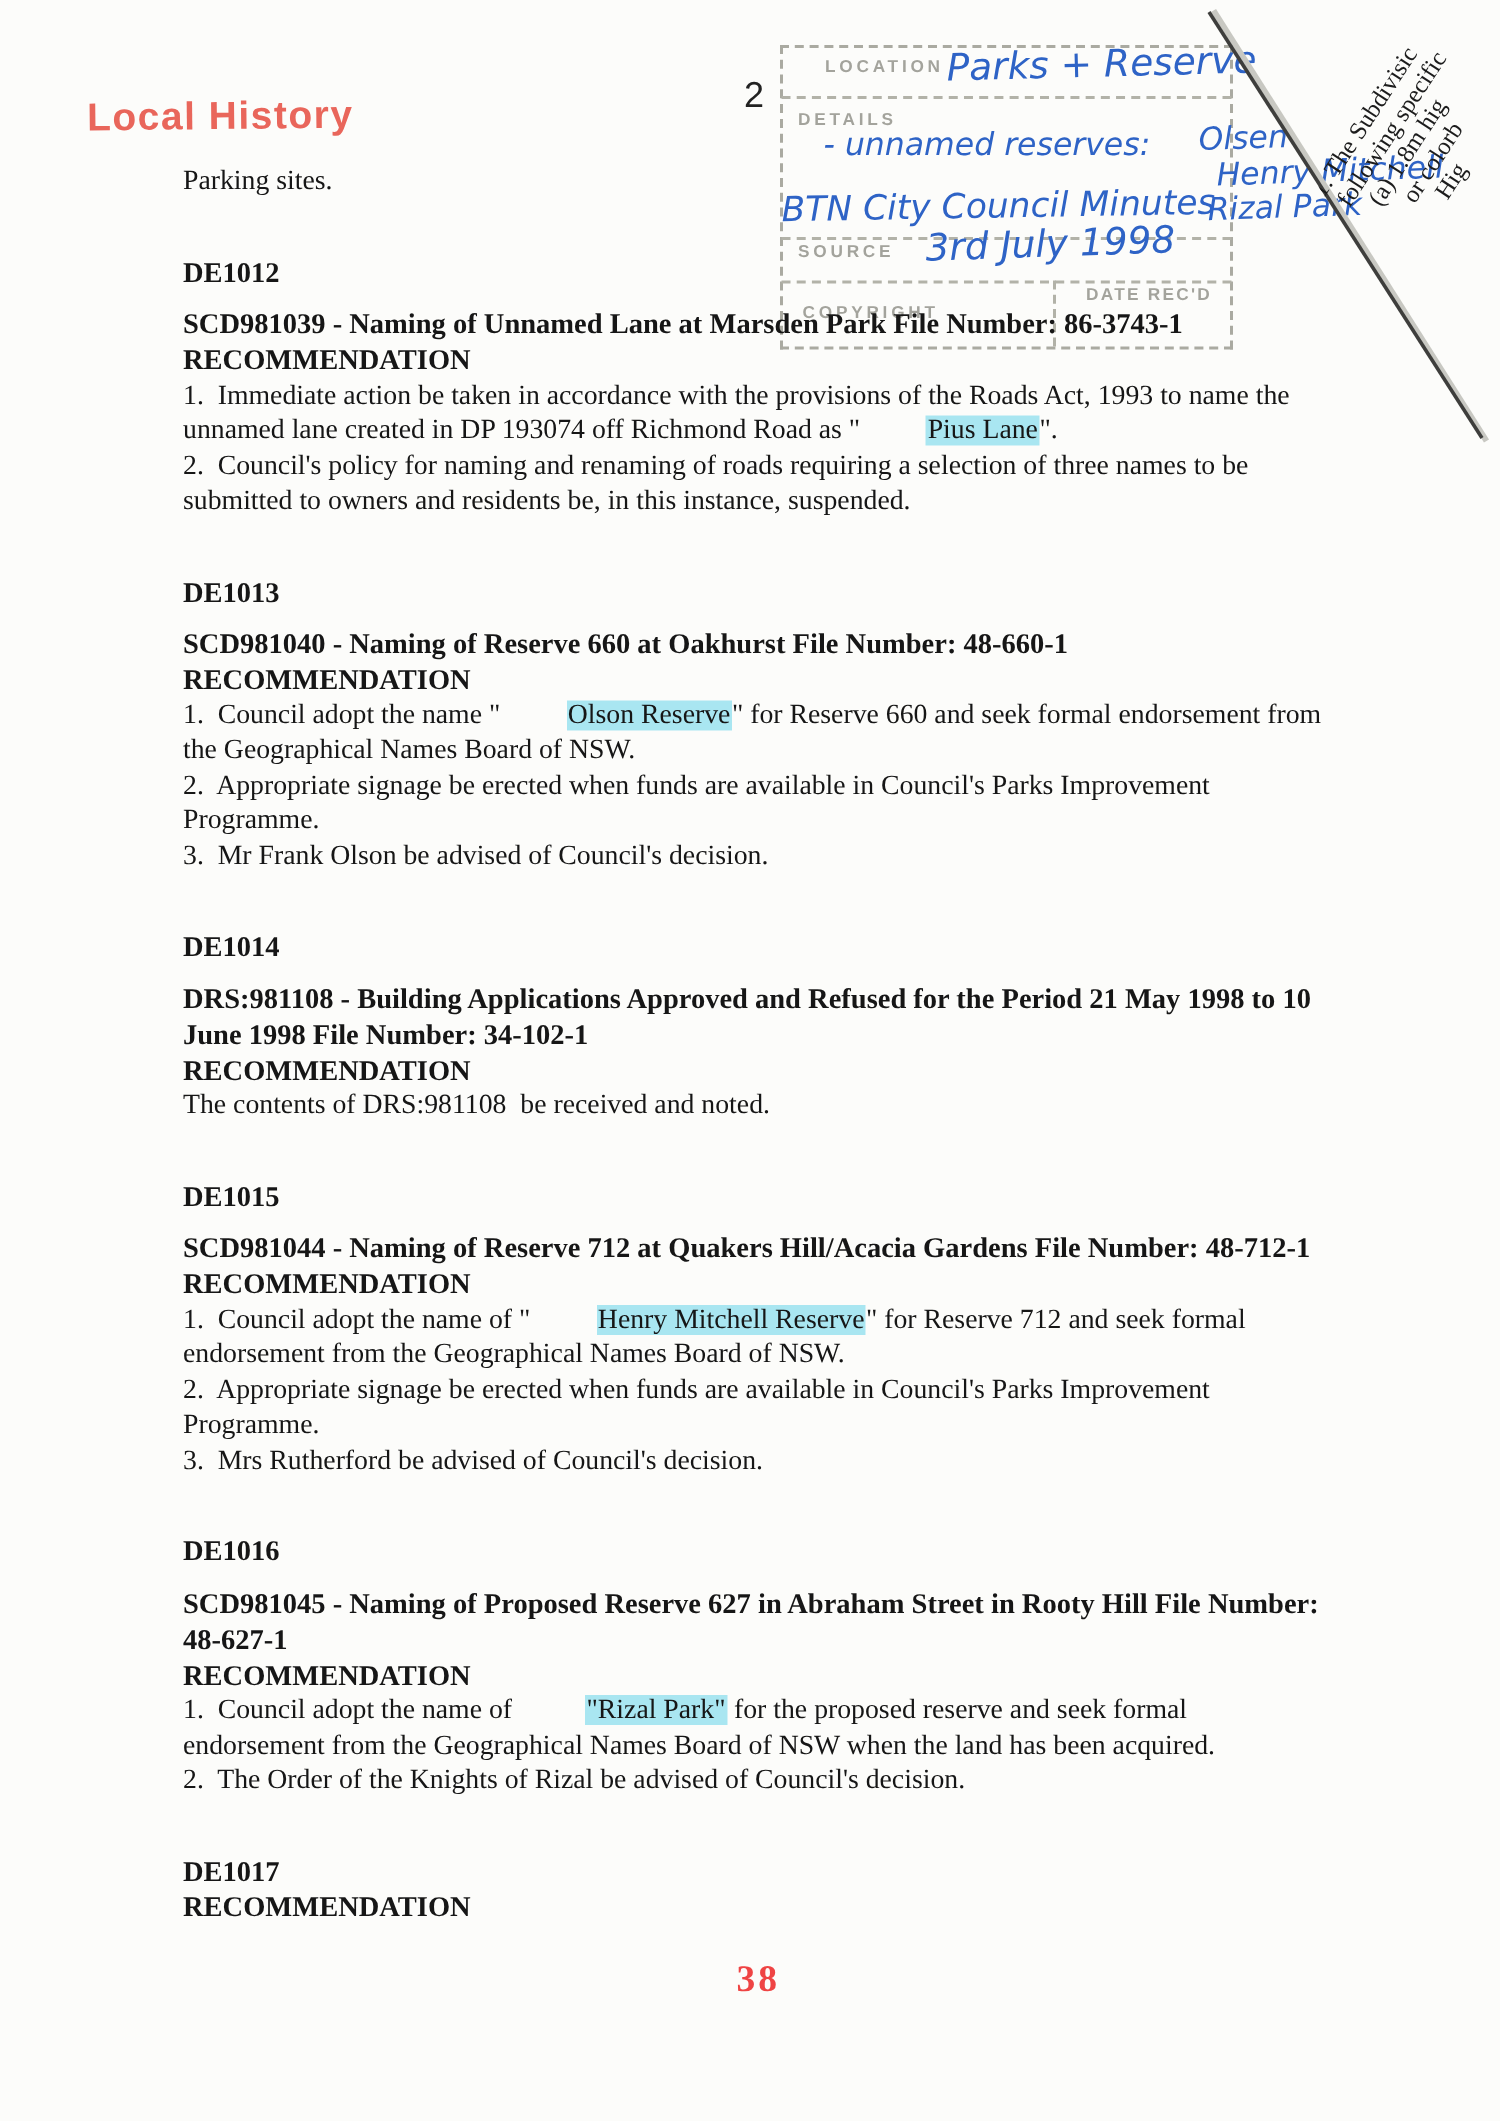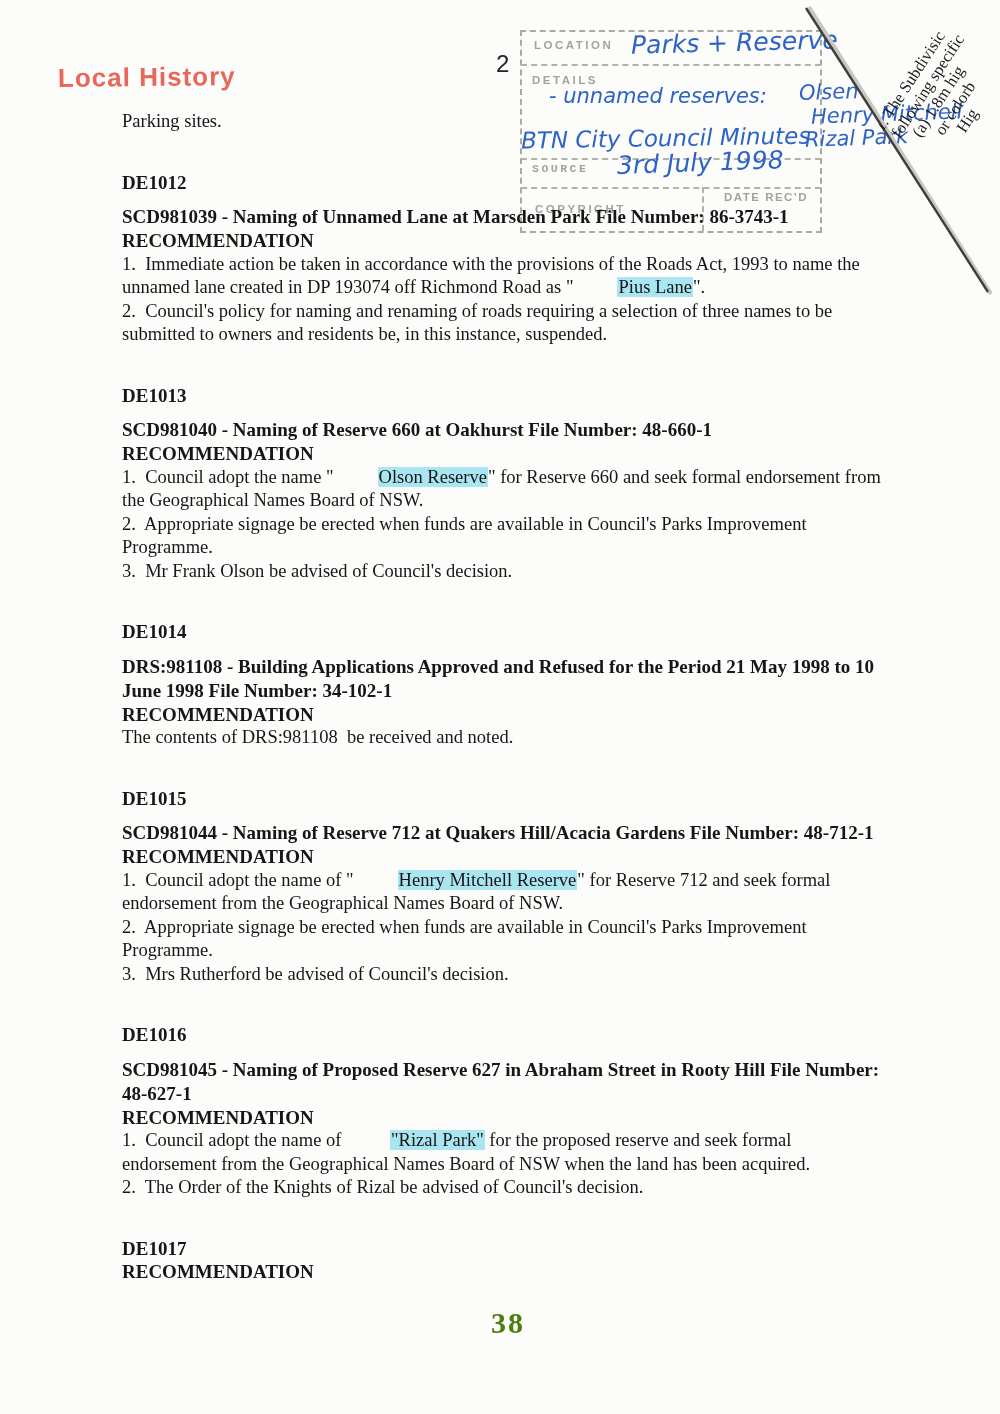--- a/index.html
+++ b/index.html
@@ -12,37 +12,37 @@
   
   .local-history {
     position:absolute; left:58px; top:62px;
     font-family:"Liberation Sans", sans-serif; font-weight:bold;
     font-size:26px; letter-spacing:1px; color:#e7564a; opacity:.9;
     transform:rotate(-.6deg);
   }
 
   
   .pn-top { position:absolute; left:496px; top:50px; font-family:"Liberation Sans",sans-serif; font-size:24px; color:#222; }
-  .pn-bottom { position:absolute; left:491px; top:1306px; font-size:30px; font-weight:bold; letter-spacing:2px; color:#4d7c0f; }
+  .pn-bottom { position:absolute; left:491px; top:1306px; font-size:25px; font-weight:bold; letter-spacing:2px; color:#ef4444; }
 
   
   .stamp-box {
     position:absolute; left:520px; top:30px; width:298px; height:199px;
     border:2px dashed #aaaaa1;
   }
   .sb-h { position:absolute; left:-1px; right:-1px; border-top:2px dashed #b2b2a8; }
   .sb-h1 { top:32px; } .sb-h2 { top:126px; } .sb-h3 { top:155px; }
   .sb-v { position:absolute; top:155px; bottom:0; left:180px; border-left:2px dashed #b2b2a8; }
   .sb-label {
     position:absolute; font-family:"Liberation Sans",sans-serif; font-weight:bold;
     font-size:11.5px; letter-spacing:2.5px; color:#94948c; opacity:.85;
   }
-  .lb-location { left:12px; top:7px; }
+  .lb-location { left:28px; top:7px; }
   .lb-details  { left:10px; top:42px; }
-  .lb-source   { left:10px; top:130px;font-family:Liberation Mono, monospace; }
+  .lb-source   { left:10px; top:130px; }
   .lb-daterec  { left:202px; top:159px; letter-spacing:1.5px; }
   .lb-copyright{ left:13px; top:171px; }
 
   
   .hw {
     position:absolute; font-family:"DejaVu Sans",sans-serif; font-style:italic;
     color:#2e63c6; white-space:nowrap;
   }
   .hw-location { left:631px; top:28px; font-size:25px; transform:rotate(-1.5deg); }
   .hw-details  { left:549px; top:84px; font-size:21px; }

